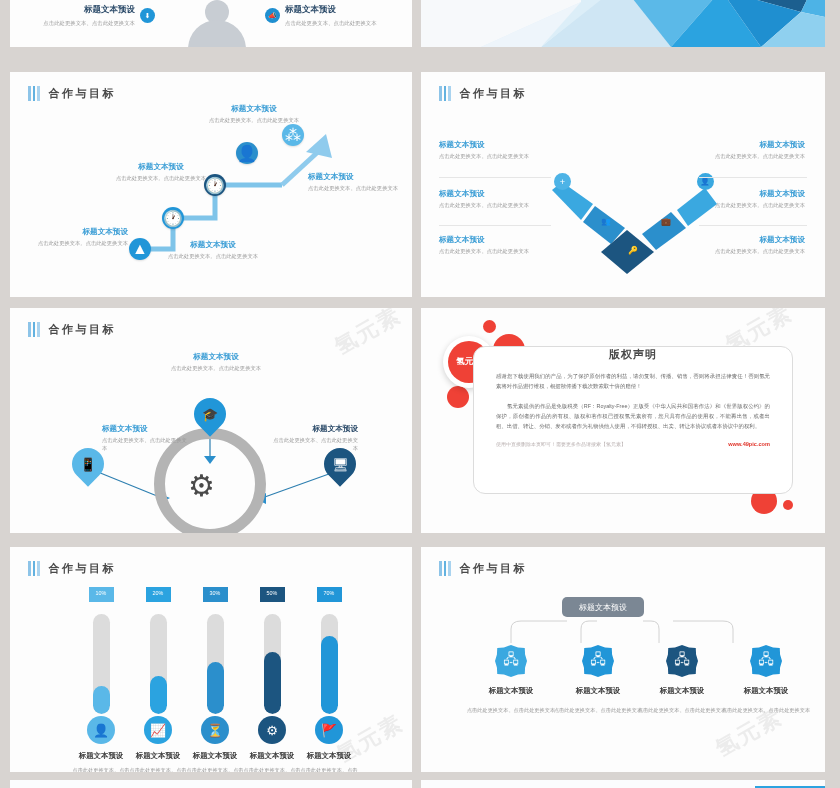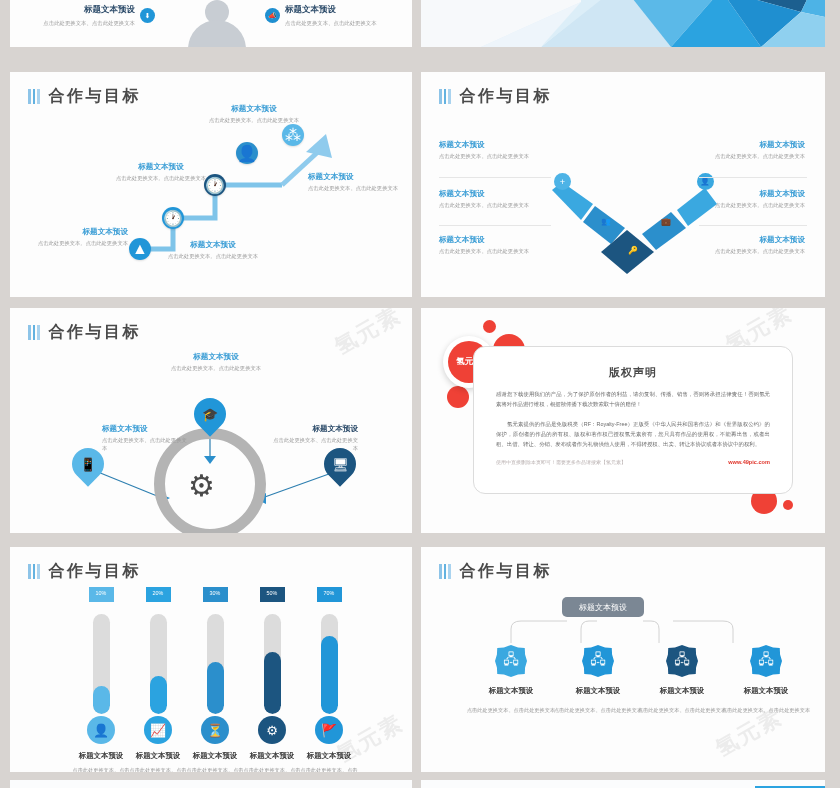--- a/index.html
+++ b/index.html
@@ -18,21 +18,21 @@
     overflow: hidden;
   }
   .slide-inner { position: absolute; inset: 0; }
 
   
   .sl-title { position: absolute; left: 18px; top: 14px; display: flex; align-items: center; gap: 9px; }
   .bars { display: flex; gap: 2px; }
   .bars i { display: block; width: 2.5px; height: 15px; background: #8dc4e8; }
   .bars i:nth-child(2) { background: #63b2e0; }
   .bars i:nth-child(3) { background: #a9d3ef; }
-  .sl-title .txt { font-size: 16px; color: #4a4a4a; letter-spacing: 2.5px; font-weight: 600; }
+  .sl-title .txt { font-size: 11px; color: #4a4a4a; letter-spacing: 2.5px; font-weight: 600; }
 
   
   .h-blue { color: #3e9fd6; font-weight: 700; }
   .h-dark { color: #2e4d6b; font-weight: 700; }
   .body-sm { color: #9a9a9a; line-height: 1.5; }
 
   
   #s1 { left: 10px; top: -38px; width: 402px; height: 85px; }
   .s1-person {
     position: absolute; left: 178px; top: 38px; width: 58px; height: 48px;
@@ -100,21 +100,21 @@
   .pin span { transform: rotate(45deg); color:#fff; font-size:13px; }
   .pin-lbl { position:absolute; }
   .pin-lbl .t { font-size: 7.6px; }
   .pin-lbl .d { font-size: 5.3px; margin-top: 3px; line-height:1.45; }
 
   
   .cr-box {
     position:absolute; left: 52px; top: 38px; width: 320px; height: 148px;
     border: 1px solid #dcdcdc; border-radius: 12px; background: #fff;
   }
-  .cr-title { text-align:center; font-size:11px; color:#4a4a4a; font-weight:700; margin-top:18px; letter-spacing:1px;}
+  .cr-title { text-align:center; font-size:11px; color:#4a4a4a; font-weight:700; letter-spacing:1px;}
   .cr-p { font-size:5.4px; color:#6a6a6a; line-height:1.9; margin: 9px 22px 0 22px; text-align:justify; }
   .cr-foot { display:flex; justify-content:space-between; align-items:center; margin: 10px 22px 0 22px; }
   .cr-foot .l { font-size:5px; color:#b9b0b0; }
   .cr-foot .u { font-size:5.6px; color:#e0352b; font-weight:700; }
   .blob { position:absolute; border-radius:50%; background:#ef4136; }
   .logo-badge {
     position:absolute; left: 22px; top: 28px; width: 52px; height:52px; border-radius:50%;
     background:#fff; box-shadow: 0 2px 6px rgba(0,0,0,.18);
     display:flex; align-items:center; justify-content:center;
   }

